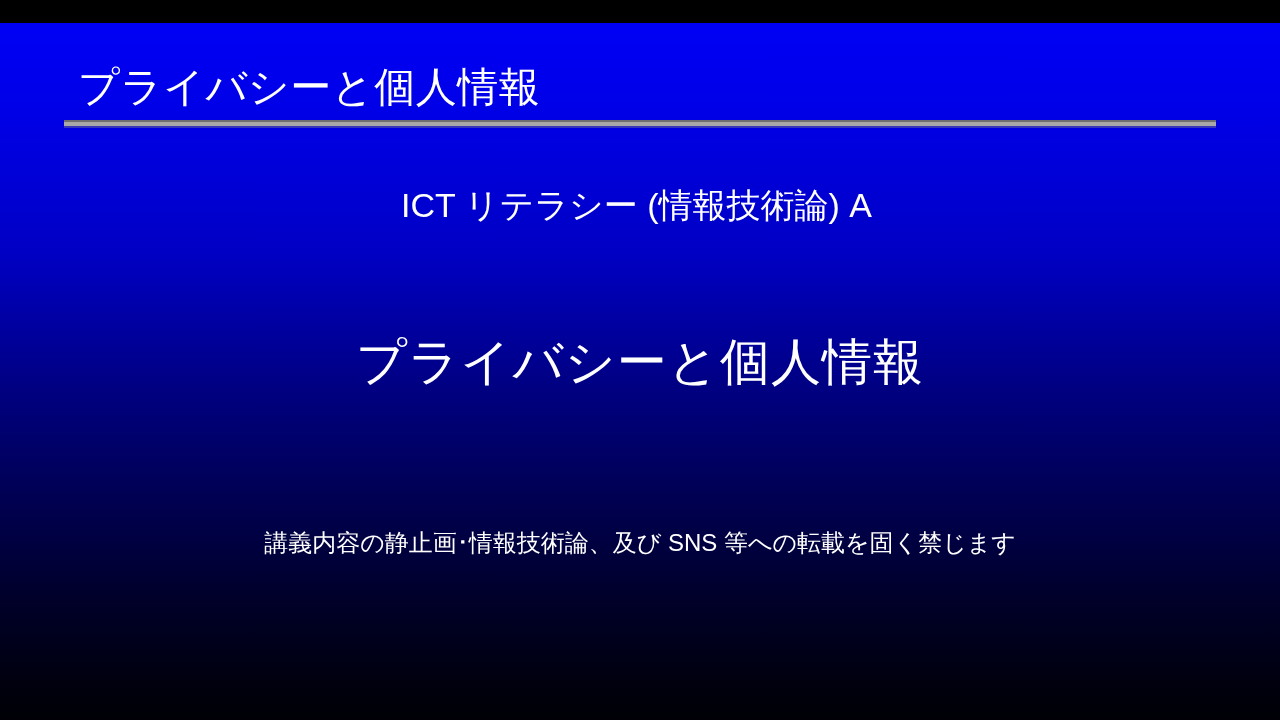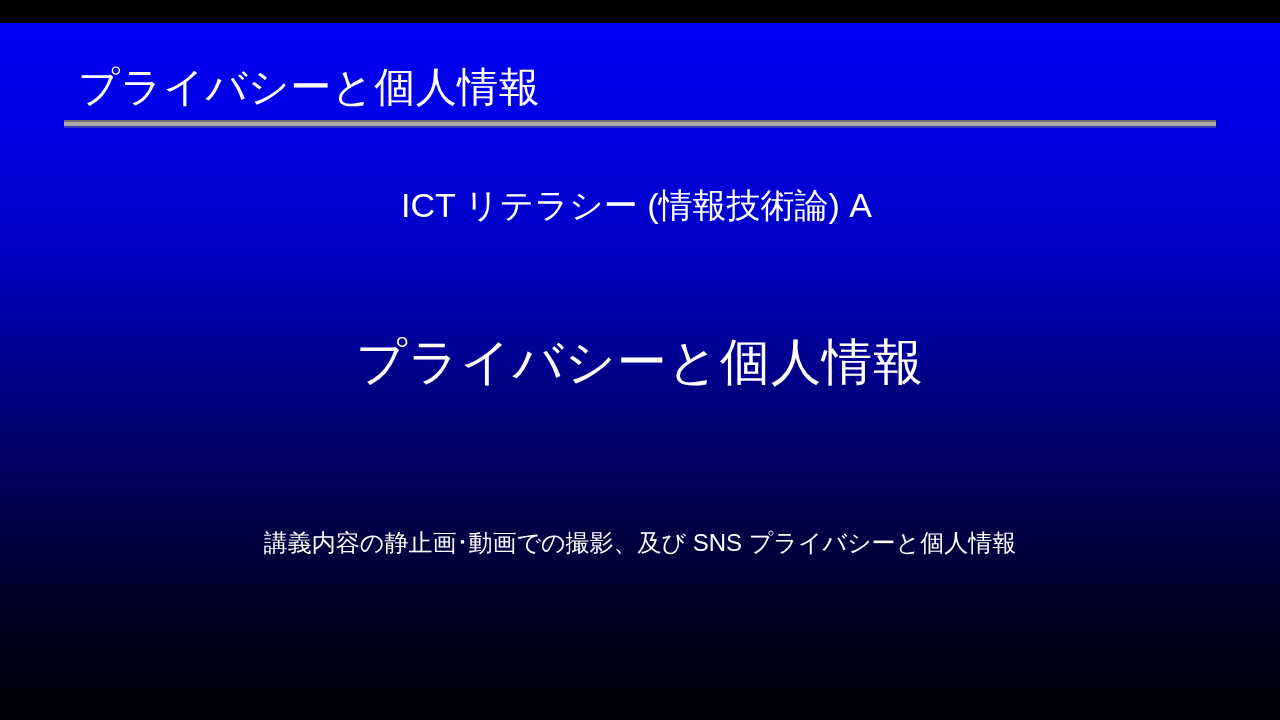--- a/index.html
+++ b/index.html
@@ -108,15 +108,15 @@
   <div class="header-rule">
     <div class="rule-top"></div>
     <div class="rule-body"></div>
     <div class="rule-shadow"></div>
   </div>
 
   <div class="subtitle">ICT リテラシー (情報技術論) A</div>
 
   <div class="main-title">プライバシーと個人情報</div>
 
-  <div class="notice">講義内容の静止画･動画での撮影、及び SNS プライバシーと個人情報</div>
+  <div class="notice">講義内容の静止画･情報技術論、及び SNS 等への転載を固く禁じます</div>
 
 </div>
 
 </body></html>

